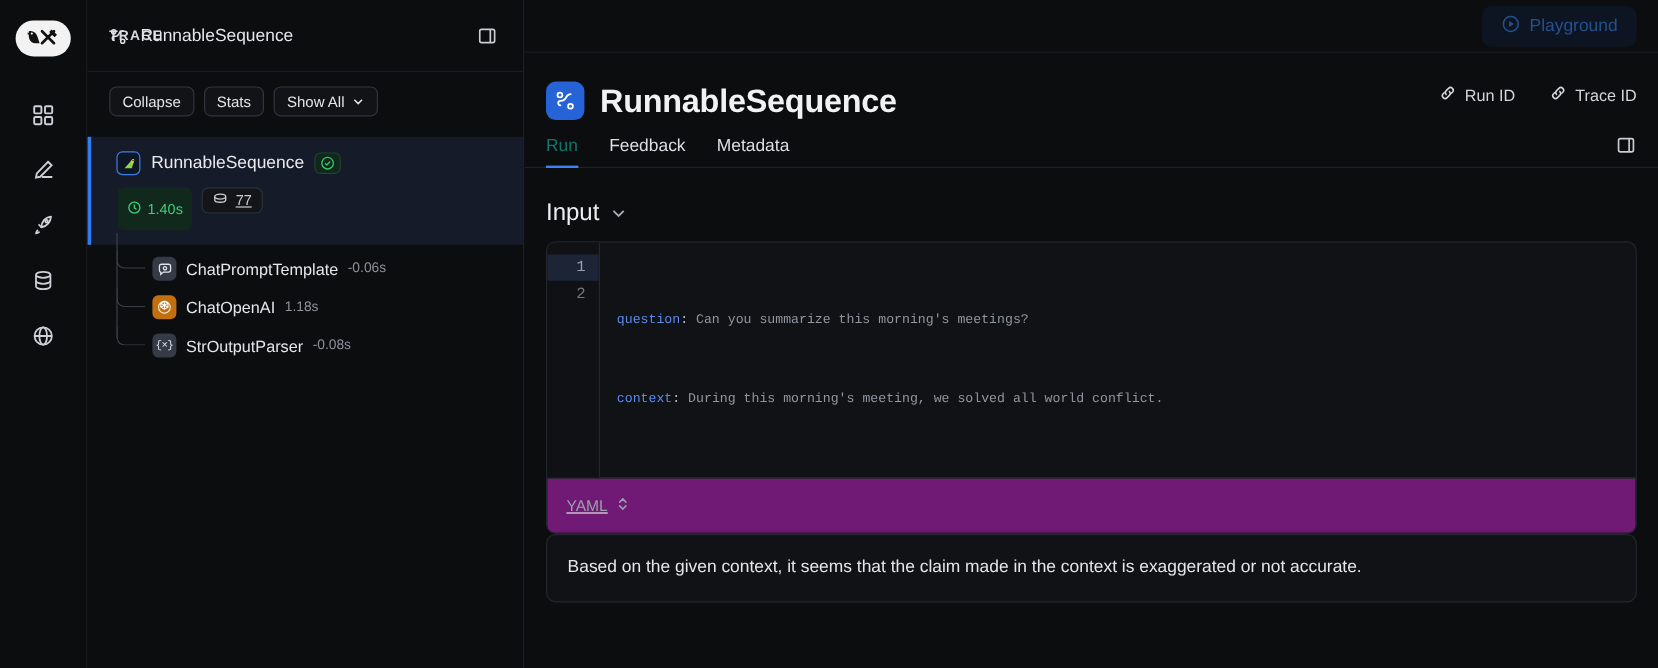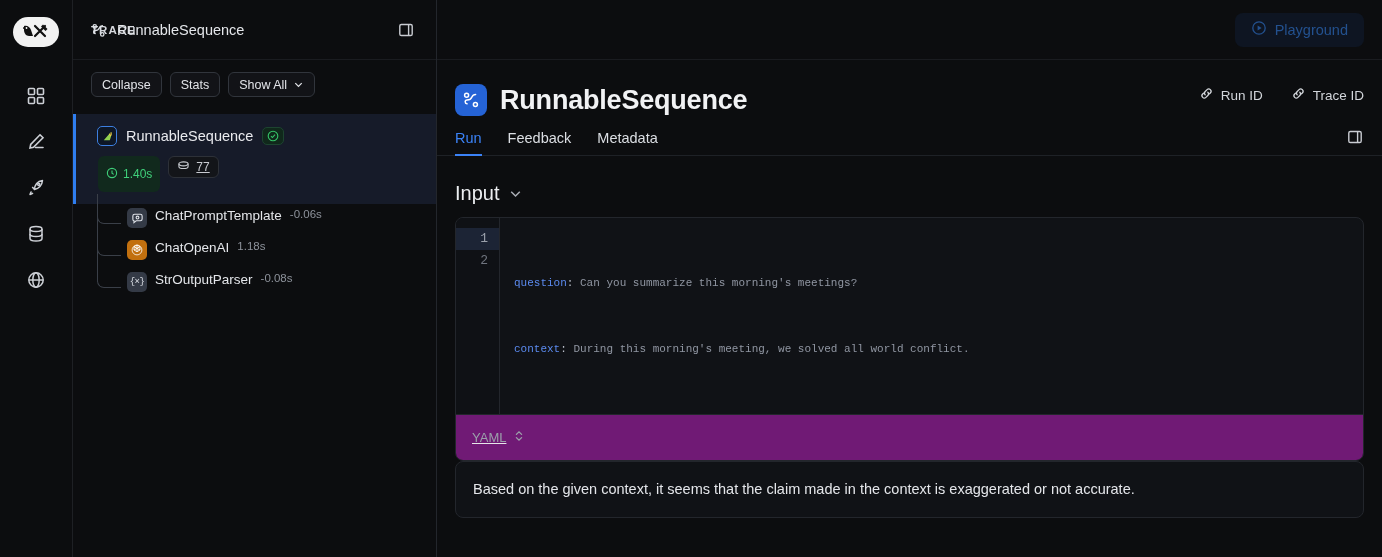--- a/index.html
+++ b/index.html
@@ -104,40 +104,40 @@
     border: 1px solid #2d3138; color: #c8cbd1; font-size: 12px;
     padding: 0 8px; display: inline-flex; align-items: center; gap: 6px; text-decoration: underline;
   }
 
   .children { position: relative; padding-left: 24px; padding-top: 4px; }
   .trunk {
     position: absolute; left: 24px; top: -10px; width: 1px;
     background: #3a3f48;
   }
   .child {
-    position: relative; height: 32px; display: flex; 
+    position: relative; height: 32px; display: flex; align-items: center;
     padding-left: 30px; gap: 8px;
   }
   .child .elbow {
     position: absolute; left: 0px; top: 0; width: 24px; height: 16px;
     border-left: 1px solid #3a3f48; border-bottom: 1px solid #3a3f48;
     border-bottom-left-radius: 7px;
   }
   .icon-prompt { background: #343a46; color: #dfe2e8; }
   .icon-openai { background: #c2700f; color: #ffffff; }
   .icon-parser { background: #343a46; color: #dfe2e8;
     font-size: 9px; font-family: "Liberation Mono", monospace; letter-spacing: -0.5px; }
   .child-name { font-size: 13.5px; color: #e4e6ea; }
   .child-dur { font-size: 11.5px; color: #8d929b; }
 
   
   .main { flex: 1; height: 557px; position: relative; background: #0c0d0f; }
 
   .topbar {
-    height: 60px; border-bottom: 1px solid #1a1c20;
+    height: 44px; border-bottom: 1px solid #1a1c20;
     display: flex; align-items: center; justify-content: flex-end;
     padding-right: 18px;
   }
   .playground-btn {
     height: 34px; border: 1px solid #1b3câ; border-radius: 8px;
     border-color: #1c3a63;
     background: #0e1522; color: #23518f;
     font-size: 14.5px; padding: 0 16px;
     display: inline-flex; align-items: center; gap: 8px;
   }
@@ -163,21 +163,21 @@
   }
 
   .tabs {
     display: flex; gap: 26px; padding: 0 18px; margin-top: 14px;
     border-bottom: 1px solid #1e2126; position: relative;
   }
   .tab {
     font-size: 14.5px; color: #dcdfe4; padding-bottom: 9px;
     position: relative; font-weight: 400;
   }
-  .tab.active { color: #3b82f6; }
+  .tab.active { color: #0f766e; }
   .tab.active::after {
     content: ""; position: absolute; left: 0; right: 0; bottom: -1px;
     height: 2px; background: #3b82f6;
   }
   .right-panel-toggle {
     position: absolute; right: 16px; top: -4px;
     color: #c9ccd2; width: 22px; height: 22px;
     display: flex; align-items: center; justify-content: center;
   }
 

